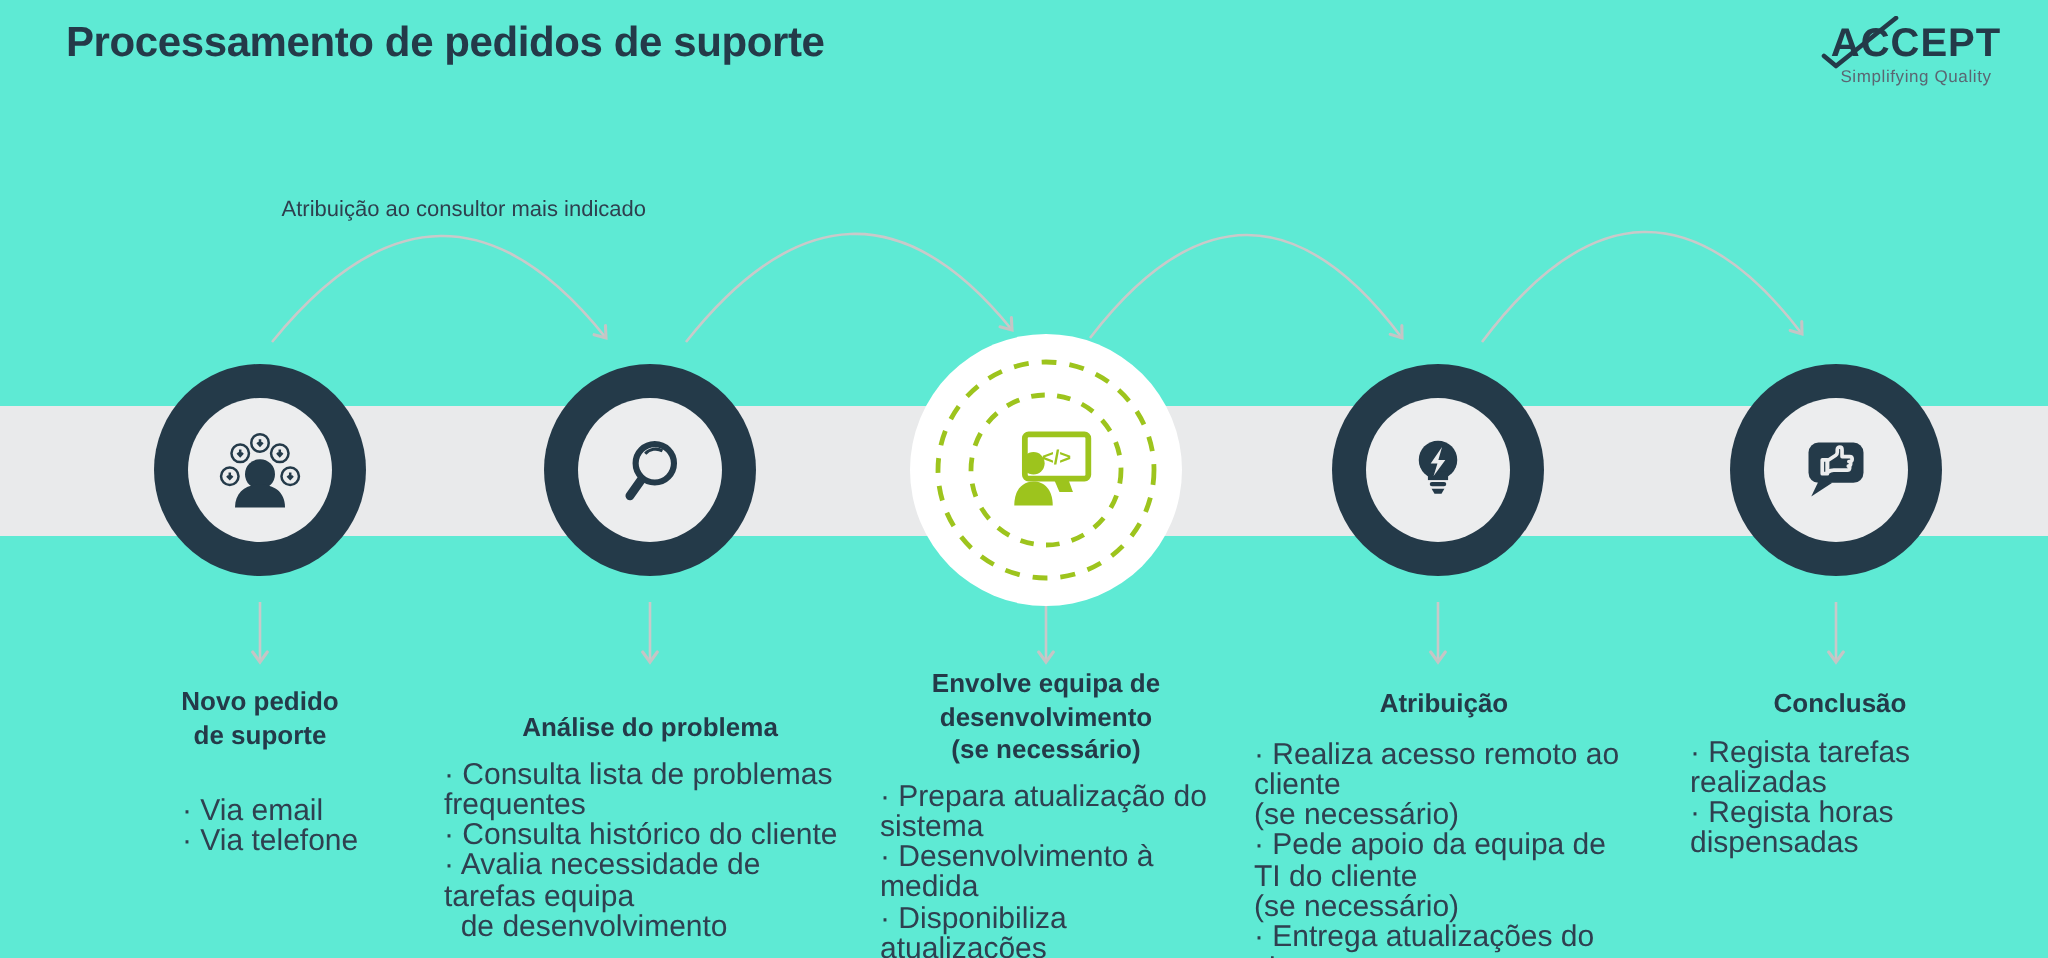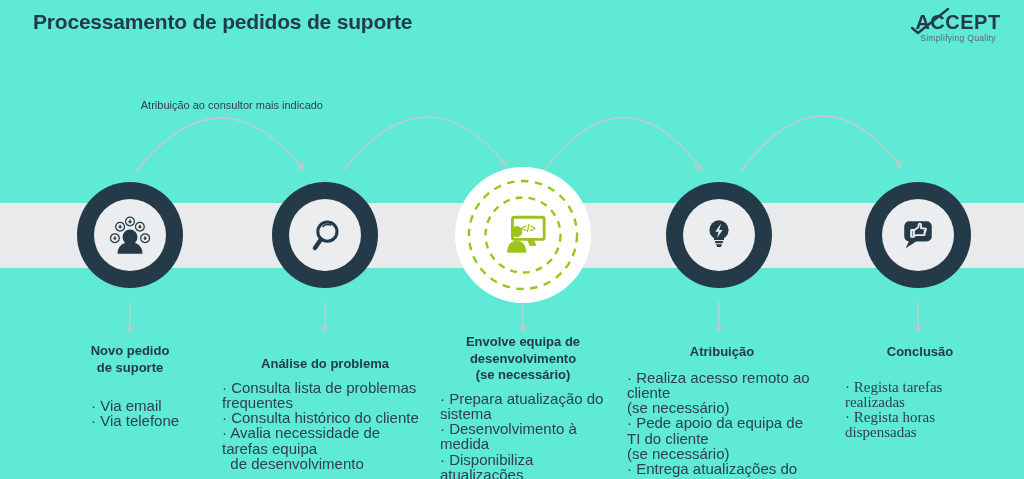--- a/index.html
+++ b/index.html
@@ -36,21 +36,21 @@
   .step-bullets .bullet { font-size:15px; color:#2f4050; line-height:15.3px; white-space:pre-wrap; }
 
   .st1 { left:55px;  top:343px; width:150px; }
   .st1 .step-bullets { margin-left:36px; margin-top:22px; }
   .st2 { left:222px; top:356px; width:206px; }
   .st3 { left:436px; top:334px; width:174px; }
   .st3 .step-bullets { margin-left:4px; }
   .st4 { left:627px; top:344px; width:190px; }
   .st4 .step-bullets { margin-top:9px; }
   .st5 { left:840px; top:344px; width:160px; }
-  .st5 .step-bullets { margin-left:5px; margin-top:19px;font-family:Liberation Serif, serif; }
+  .st5 .step-bullets { margin-left:5px; margin-top:8px; }
 </style>
 </head>
 <body>
 
 <div class="canvas">
 
   <div class="band"></div>
 
   <h1 class="title">Processamento de pedidos de suporte</h1>
 

